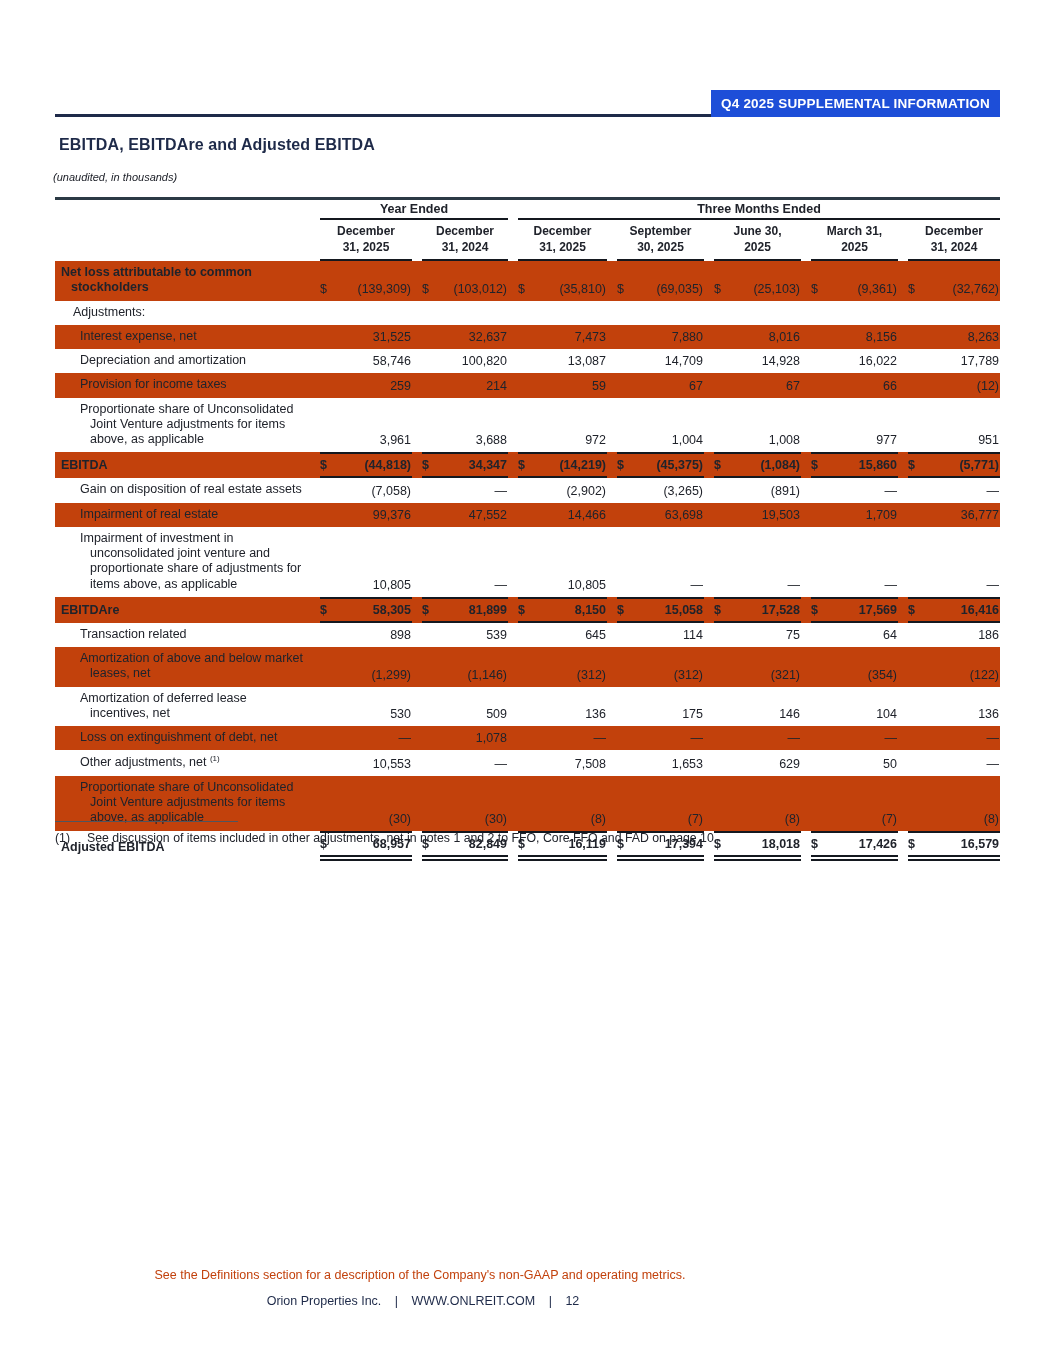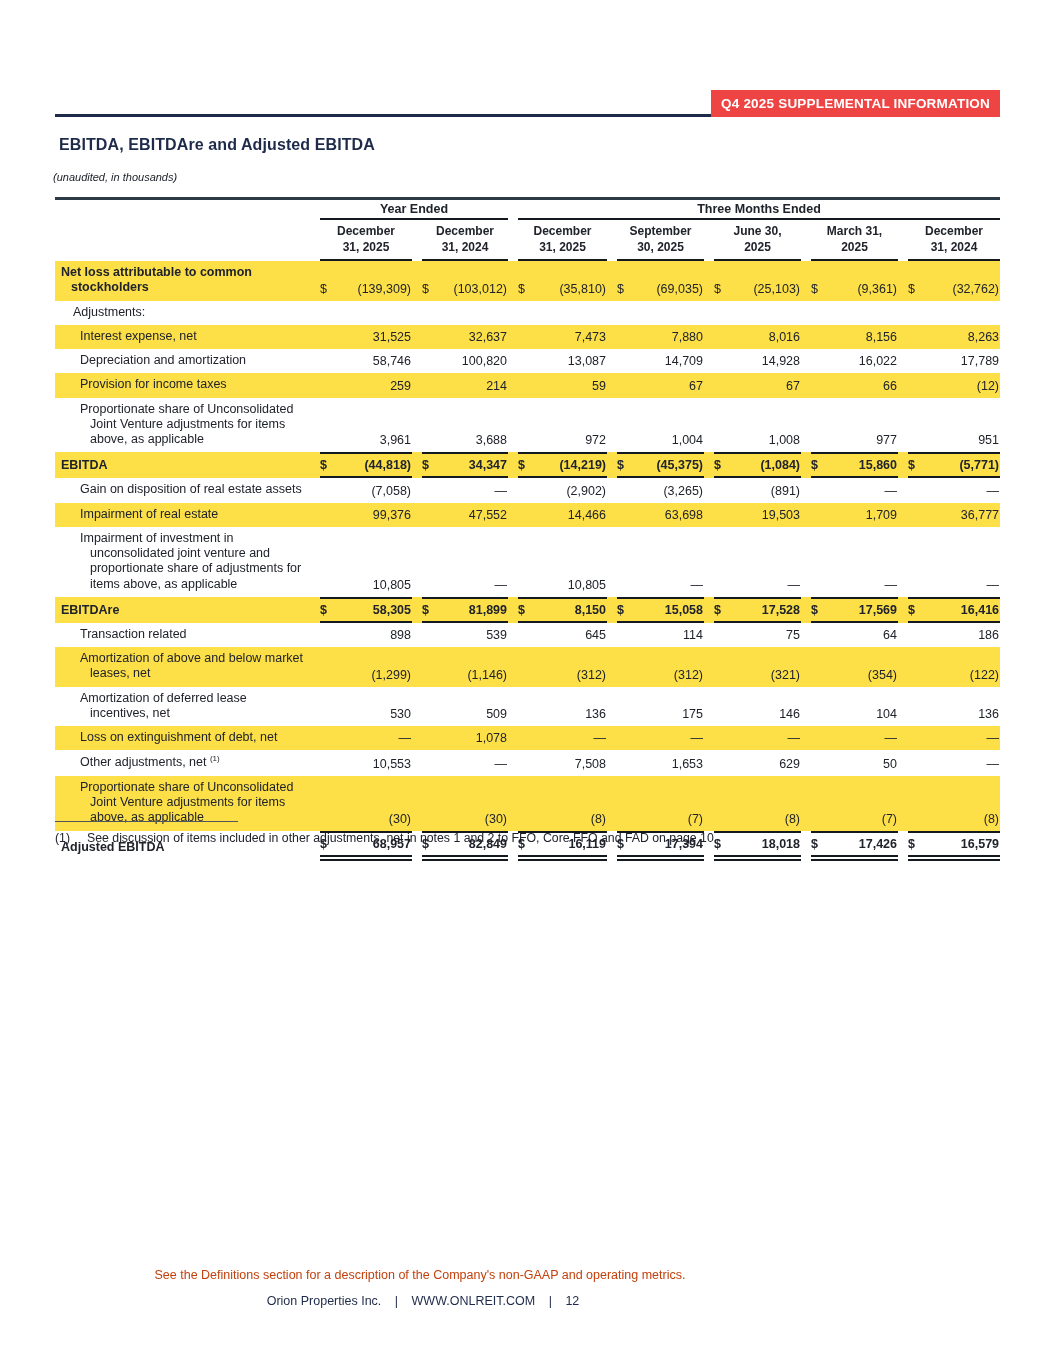--- a/index.html
+++ b/index.html
@@ -7,41 +7,41 @@
     width:1055px; height:1365px; background:#ffffff;
     font-family:"Liberation Sans","DejaVu Sans",sans-serif;
     color:#20232b; position:relative; overflow:hidden;
   }
   .page { position:absolute; inset:0; }
 
   
   .topbar { position:absolute; left:55px; width:945px; top:90px; height:27px; }
   .topbar-line { position:absolute; left:0; bottom:0; width:662px; height:3px; background:#1e2a49; }
   .badge {
-    position:absolute; right:0; top:0; height:27px; background:#ef4444; color:#ffffff;
+    position:absolute; right:0; top:0; height:27px; background:#1d4ed8; color:#ffffff;
     font-weight:bold; font-size:13.5px; display:flex; align-items:center; padding:0 10px;
     letter-spacing:.2px; white-space:nowrap;
   }
 
   .title { position:absolute; left:59px; top:136px; font-size:16px; font-weight:bold; color:#1e2a49; letter-spacing:.1px; }
   .subtitle { position:absolute; left:53px; top:171px; font-size:11px; font-style:italic; color:#20232b; }
 
   
   .tablewrap { position:absolute; left:55px; top:197px; width:945px; }
   .top-rule { height:3px; background:#2b3a45; }
   table { width:945px; border-collapse:collapse; table-layout:fixed; font-size:12.5px; color:#20232b; }
   th, td { margin:0; }
 
   thead th { vertical-align:bottom; font-weight:bold; padding:0; }
   th.gap, td.vt { padding-left:10px; }
   .gseg { border-bottom:2px solid #14181f; text-align:center; font-size:12.5px; padding:2px 0 2px; }
   .dh .seg { border-bottom:2.5px solid #14181f; text-align:center; font-size:12px; line-height:1.3; padding:4px 0 4px; }
 
   tbody td { vertical-align:bottom; padding:0; }
-  tr.shaded { background:#fde047; }
+  tr.shaded { background:#c2410c; }
   .lab { padding:4px 2px 5px 35px; text-indent:-10px; line-height:1.22; }
   .lab.i0 { padding-left:16px; }
   .lab.i1 { padding-left:28px; }
   .lab.i2 { padding-left:35px; }
   .lab.b  { font-weight:bold; }
   .lab sup { font-size:8px; }
 
   .vw { display:flex; align-items:flex-end; padding:4px 1px 5px 0; }
   .vw .cur { text-align:left; }
   .vw .num { margin-left:auto; white-space:nowrap; }

